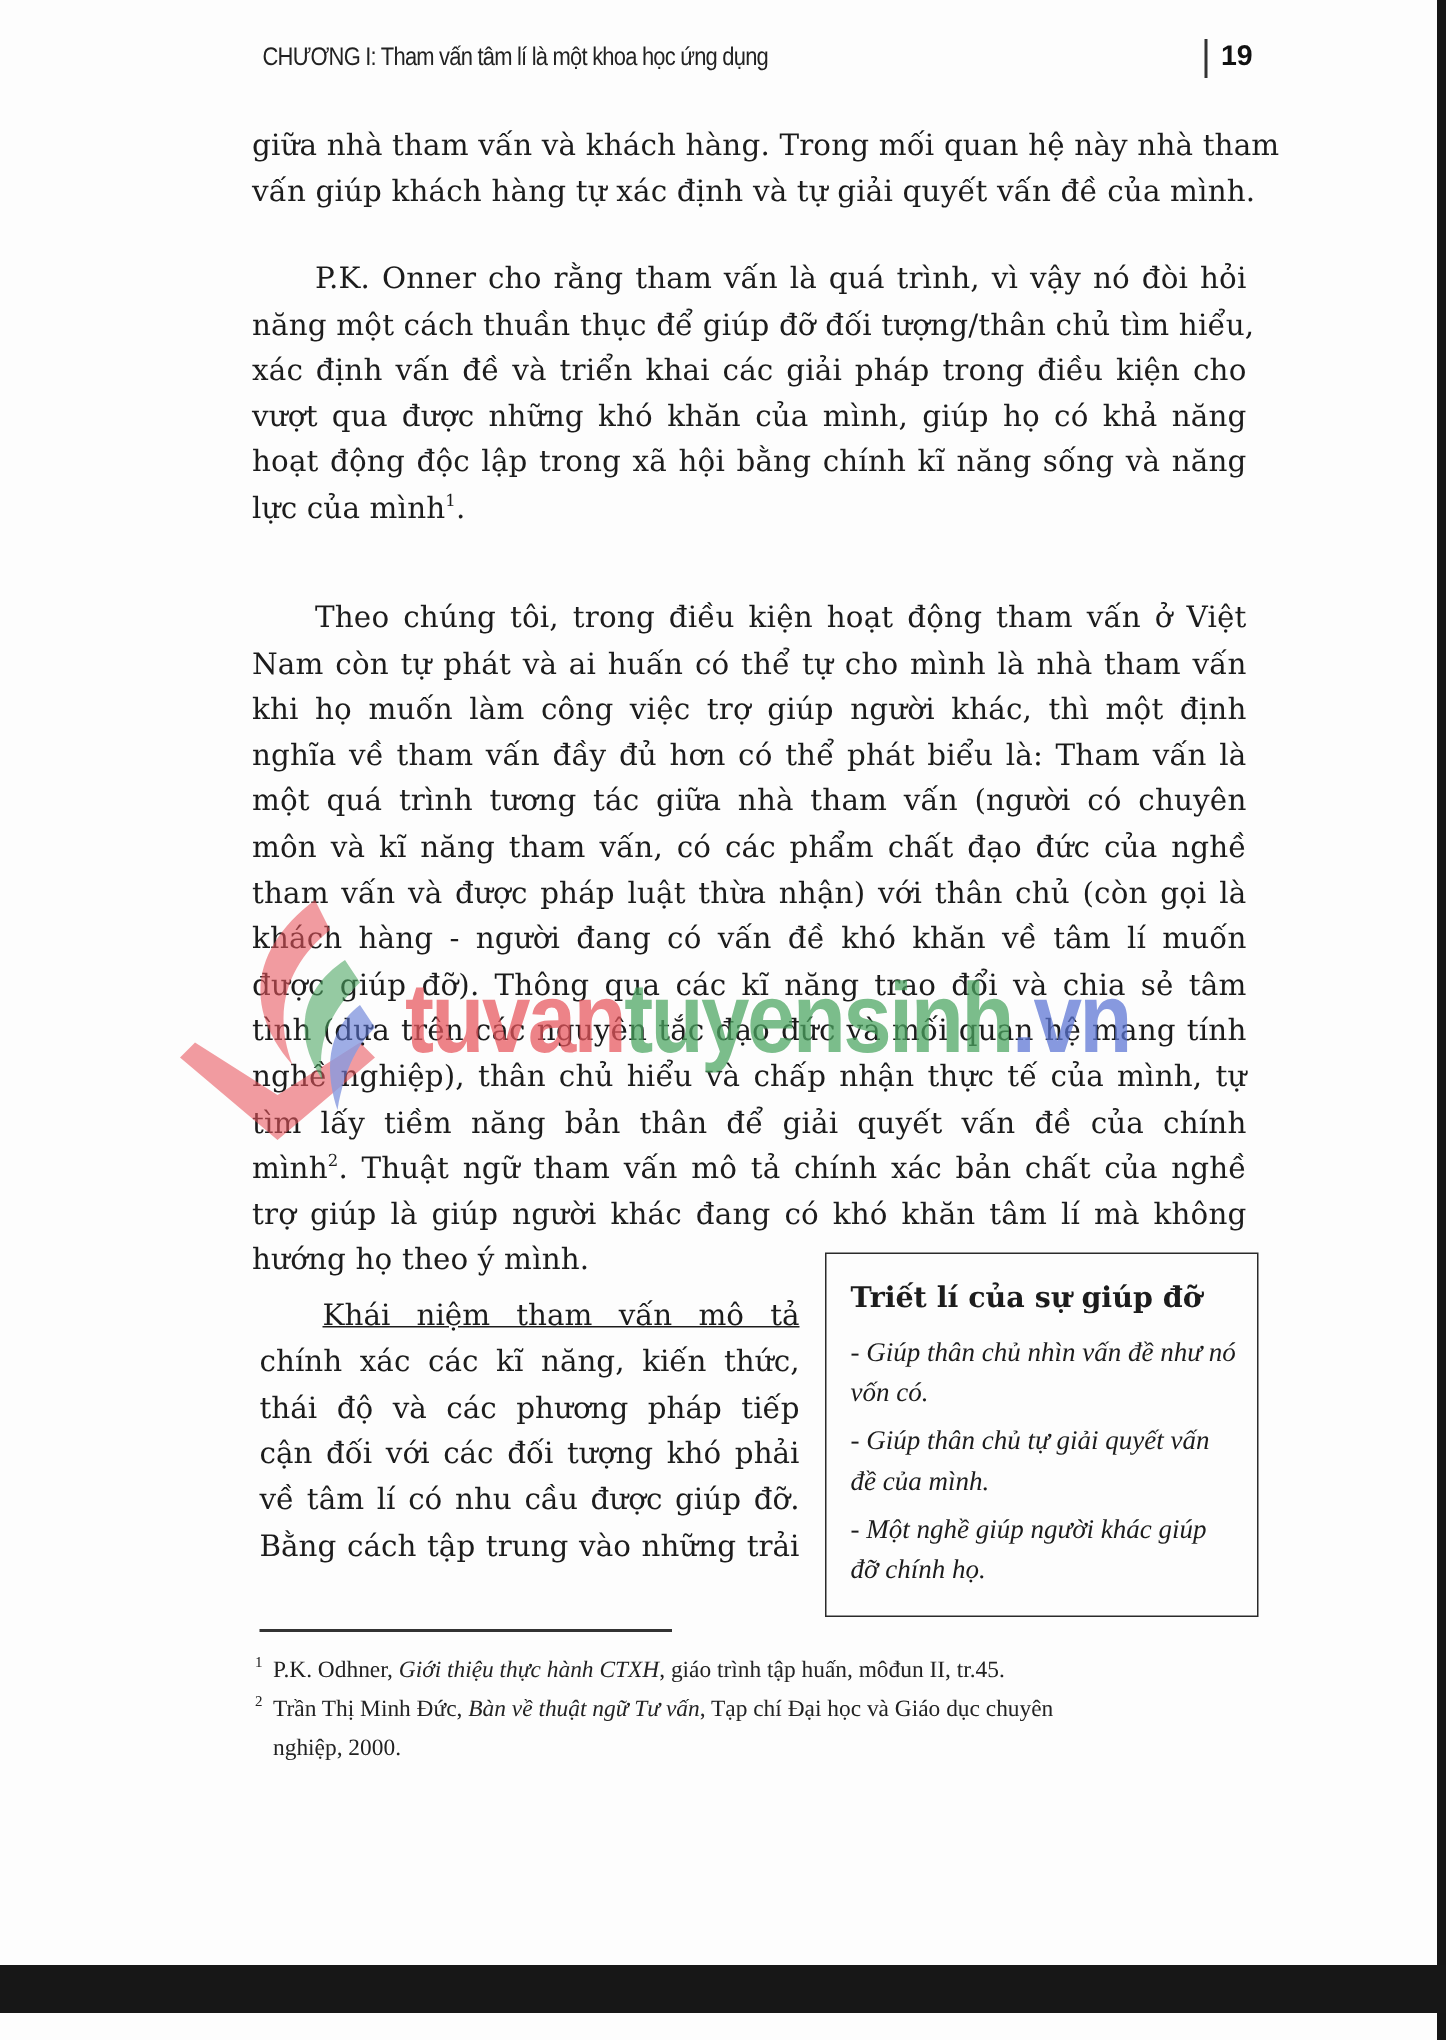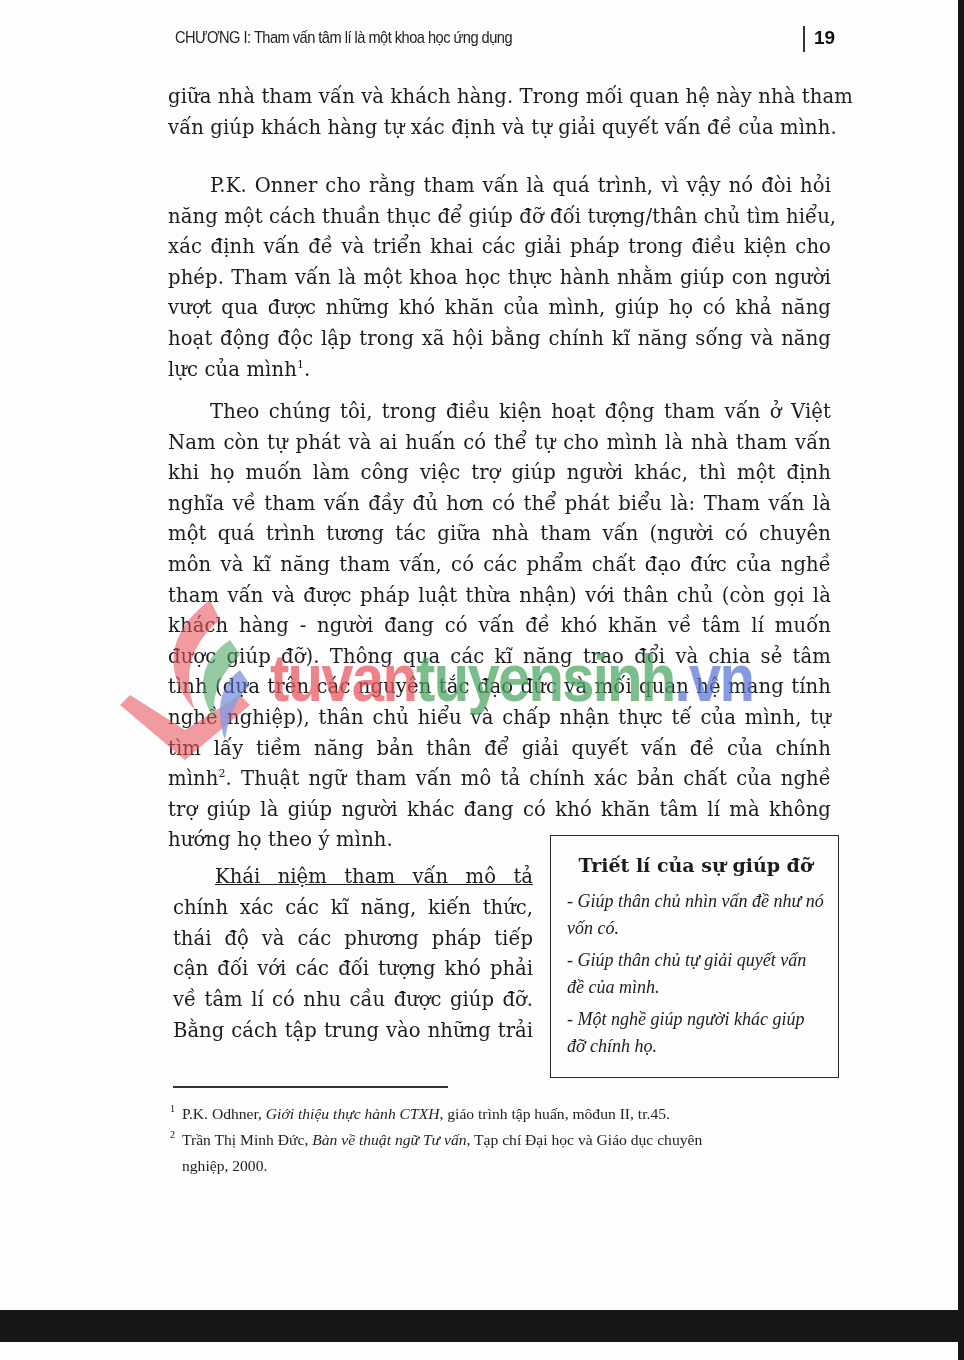--- a/index.html
+++ b/index.html
@@ -33,21 +33,21 @@
     .line { display: block; text-align: justify; text-align-last: justify; white-space: nowrap; }
     .line.end { text-align-last: left; }
     sup { font-size: 11px; line-height: 0; }
 
     .narrow { position: absolute; left: 173px; top: 862px; width: 360px; font-size: 19.6px; line-height: 30.8px; }
 
     .sidebox {
       position: absolute; left: 550px; top: 835px; width: 289px; height: 243px;
       border: 1.6px solid #2a2a2a; box-sizing: border-box; padding: 14px 14px 0 16px;
     }
-    .sidebox .box-title { font-weight: bold; font-size: 19px; line-height: 30px; margin-bottom: 8px; text-align: center; }
+    .sidebox .box-title { font-weight: bold; font-size: 19px; line-height: 30px; margin-bottom: 8px; }
     .sidebox .box-item { font-style: italic; font-size: 18px; line-height: 27px; margin-bottom: 5px; font-family: Liberation Serif, serif; }
 
     .fn-rule { position: absolute; left: 173px; top: 1086px; width: 275px; height: 1.5px; background: #333; }
     .footnotes { position: absolute; left: 170px; top: 1101px; width: 672px; font-size: 15.6px; line-height: 26px; font-family: "Liberation Serif", serif; color: #222; }
     .fn { position: relative; padding-left: 12px; }
     .fn .mark { position: absolute; left: 0; top: -5px; font-size: 10px; }
     .fn .cont { display: block; }
 
     .watermark { position: absolute; left: 100px; top: 600px; width: 640px; height: 170px; pointer-events: none; opacity: 0.72; }
     .wm-text { position: absolute; left: 170px; top: 40px; font-family: "Liberation Sans", sans-serif; font-weight: bold; font-size: 66px; letter-spacing: -2px; white-space: nowrap; transform: scaleX(0.88); transform-origin: left center; }
@@ -67,21 +67,20 @@
 
 <div class="text" style="top:82px;">
   <span class="line">giữa nhà tham vấn và khách hàng. Trong mối quan hệ này nhà tham</span>
   <span class="line end">vấn giúp khách hàng tự xác định và tự giải quyết vấn đề của mình.</span>
 </div>
 
 <div class="text" style="top:149px;margin-top:22px;">
   <span class="line" style="padding-left:42px;">P.K. Onner cho rằng tham vấn là quá trình, vì vậy nó đòi hỏi</span>
   <span class="line">năng một cách thuần thục để giúp đỡ đối tượng/thân chủ tìm hiểu,</span>
   <span class="line">xác định vấn đề và triển khai các giải pháp trong điều kiện cho</span>
-  <span class="line">phép. Tham vấn là một khoa học thực hành nhằm giúp con người</span>
   <span class="line">vượt qua được những khó khăn của mình, giúp họ có khả năng</span>
   <span class="line">hoạt động độc lập trong xã hội bằng chính kĩ năng sống và năng</span>
   <span class="line end"><span>lực của mình</span><sup>1</sup>.</span>
 </div>
 
 <div class="text" style="top:397px;">
   <span class="line" style="padding-left:42px;">Theo chúng tôi, trong điều kiện hoạt động tham vấn ở Việt</span>
   <span class="line">Nam còn tự phát và ai huấn có thể tự cho mình là nhà tham vấn</span>
   <span class="line">khi họ muốn làm công việc trợ giúp người khác, thì một định</span>
   <span class="line">nghĩa về tham vấn đầy đủ hơn có thể phát biểu là: Tham vấn là</span>

